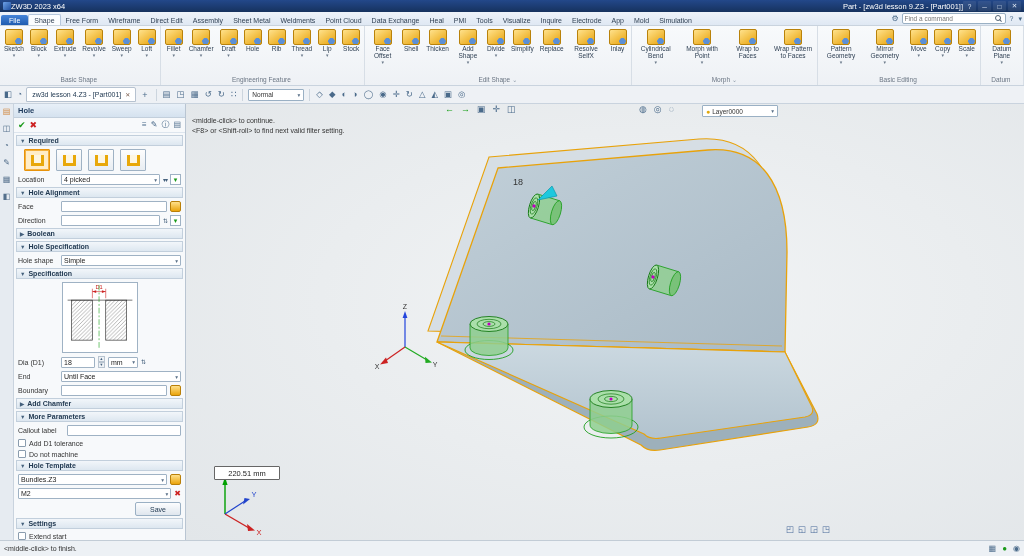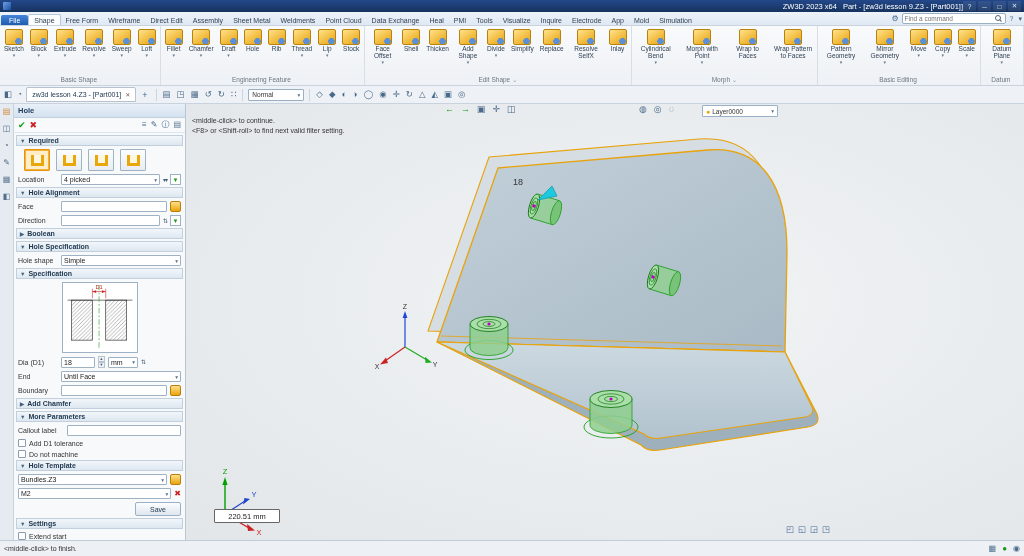--- a/index.html
+++ b/index.html
@@ -8,21 +8,21 @@
   }
   *{margin:0;padding:0;box-sizing:border-box;}
   body{font-family:"Liberation Sans",sans-serif;background:#888;}
   .app{position:relative;width:1024px;height:556px;background:var(--chrome);overflow:hidden;
        font-family:"Liberation Sans",sans-serif;color:var(--txt);}
 
   
   .titlebar{height:12px;background:linear-gradient(#23488a,#16325e);display:flex;align-items:center;
             color:#fff;font-size:7.5px;padding:0 3px;}
   .appicon{width:8px;height:8px;background:linear-gradient(135deg,#6fa3e8,#1d4d9e);border-radius:1px;flex:none;}
-  .title-center{flex:1;display:flex;justify-content:flex-end;gap:6px;white-space:nowrap;overflow:hidden;margin-left:48px;}
+  .title-center{flex:1;display:flex;justify-content:space-between;gap:6px;white-space:nowrap;overflow:hidden;}
   .wbtns{display:flex;gap:2px;}
   .wbtn{width:13px;height:10px;font-size:6.5px;display:flex;align-items:center;justify-content:center;
         color:#dfe8f5;background:rgba(255,255,255,.08);border-radius:1px;}
 
   
   .menubar{height:14px;background:linear-gradient(#eef3fa,#dfe8f3);display:flex;align-items:flex-end;
            border-bottom:1px solid var(--line);padding:0 1px;}
   .mtab{font-size:7px;padding:2px 5px 1px;color:#2d3e52;white-space:nowrap;cursor:default;}
   .mtab.file{background:linear-gradient(#4584d8,#1f5cb0);color:#fff;border-radius:2px 2px 0 0;padding:2px 8px 1px;}
   .mtab.active{background:#fbfdff;border:1px solid #b5c7dd;border-bottom:none;border-radius:2px 2px 0 0;}
@@ -106,21 +106,21 @@
   
   .viewport{flex:1;position:relative;background:radial-gradient(ellipse at 55% 45%, #f2f4f5, #e2e6e9);overflow:hidden;}
   .hints{position:absolute;left:6px;top:12px;font-size:7px;color:#333;line-height:10px;white-space:pre;}
   .da{position:absolute;top:1px;display:flex;align-items:center;gap:4px;}
   .da .qic{font-size:9px;}
   .qic.green{color:#18a018;}
   .lcombo{height:12px;width:76px;background:#fff;border:1px solid #9ab0c4;border-radius:1px;display:flex;
           align-items:center;font-size:6.5px;padding:0 3px;color:#333;gap:2px;}
   .ldot{color:#e0a80c;font-size:7px;line-height:1;}
   .measure{position:absolute;left:28px;top:362px;width:66px;height:14px;background:#fff;border:1px solid #666;
-           font-size:7.5px;display:flex;align-items:center;justify-content:center;color:#222;border-radius:1px;margin-top:43px;}
+           font-size:7.5px;display:flex;align-items:center;justify-content:center;color:#222;border-radius:1px;}
   .minibar{position:absolute;left:600px;top:421px;display:flex;gap:4px;}
   .minibar span{font-size:8.5px;color:#4a6a9a;line-height:1;}
   svg text{font-family:"Liberation Sans",sans-serif;}
 
   
   .statusbar{position:absolute;left:0;right:0;bottom:0;height:16px;background:#edf1f5;border-top:1px solid #c2ccd6;
              display:flex;align-items:center;font-size:7px;color:#333;padding:0 4px;}
   .statusbar .sp{flex:1;}
   .sic{font-size:8px;line-height:1;color:#4a6a8a;margin-left:6px;}
   .sic.green{color:#1a9a1a;}

